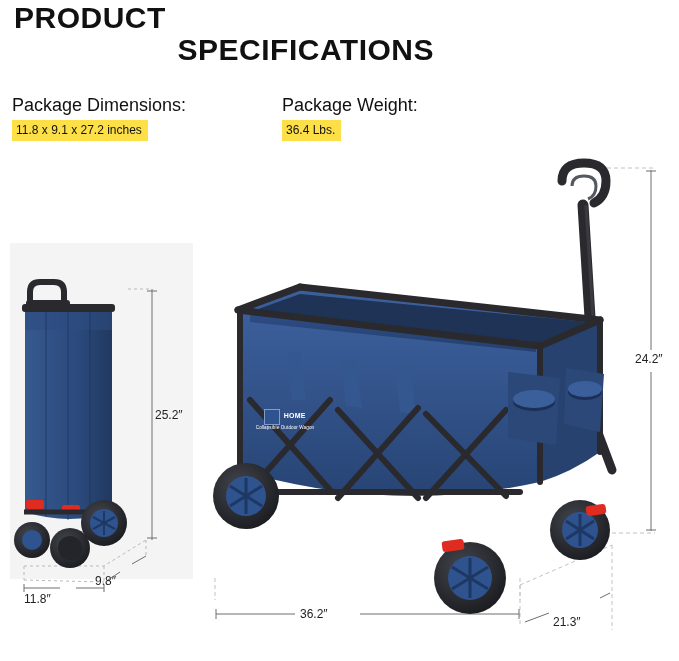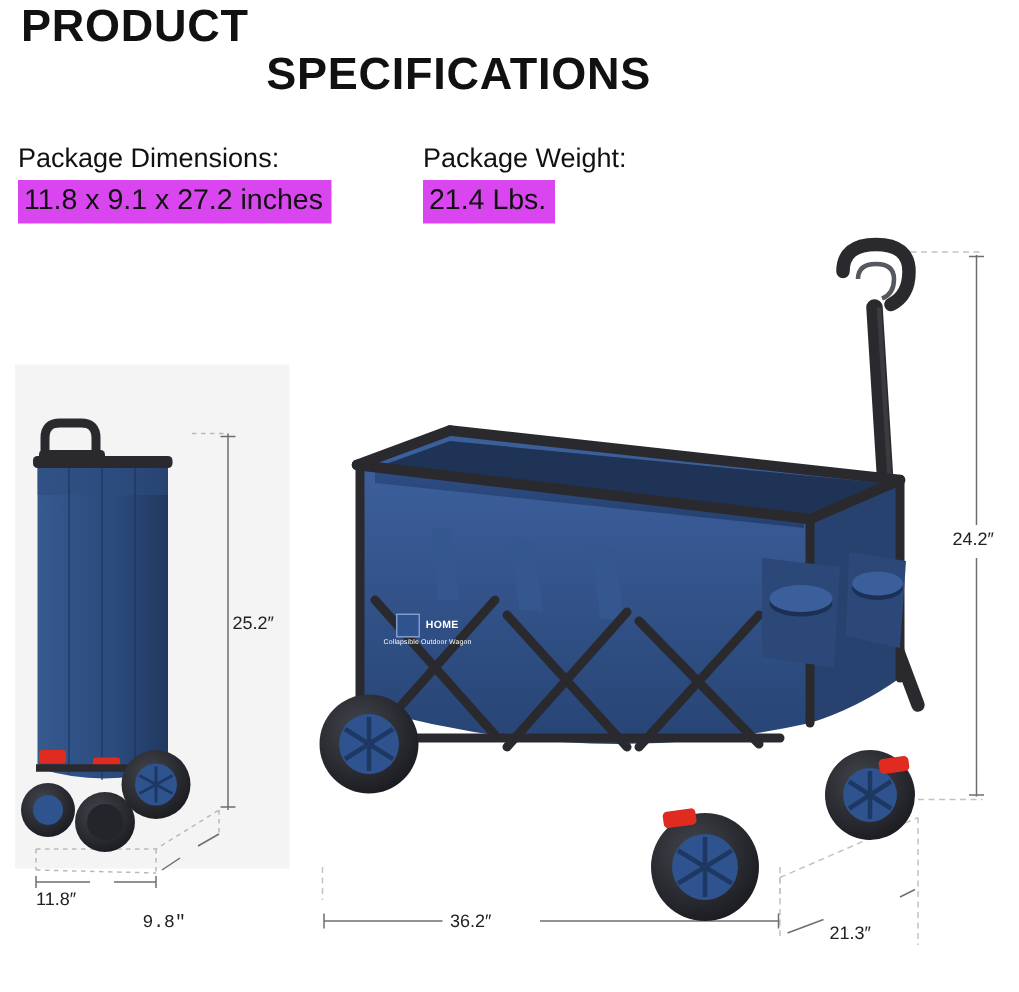--- a/index.html
+++ b/index.html
@@ -36,22 +36,22 @@
   .title .l2 { display: block; text-align: right; }
 
   .spec-block { position: absolute; }
   .spec-label {
     font-size: 18px;
     color: #111111;
     margin-bottom: 4px;
   }
   .spec-value {
     display: inline-block;
-    background: #d946ef;
-    font-size: 19px;
+    background: #fde047;
+    font-size: 12px;
     color: #111111;
     padding: 3px 6px 4px 4px;
     white-space: nowrap;
   }
   #dims-block { left: 12px; top: 95px; }
   #weight-block { left: 282px; top: 95px; }
 
   
   .left-panel {
     position: absolute;
@@ -64,21 +64,21 @@
 
   
   .dim {
     position: absolute;
     font-size: 12px;
     color: #222;
     white-space: nowrap;
   }
   #dim-252 { left: 155px; top: 408px; }
   #dim-118 { left: 24px; top: 592px; }
-  #dim-98  { left: 95px; top: 608px; font-family: Liberation Mono, monospace; }
+  #dim-98  { left: 95px; top: 574px; }
   #dim-417 { left: 635px; top: 352px; }
   #dim-362 { left: 300px; top: 607px; text-align: right; }
   #dim-213 { left: 553px; top: 615px; }
 
   svg.art {
     position: absolute;
     left: 0; top: 0;
     width: 679px; height: 661px;
     pointer-events: none;
   }
@@ -113,21 +113,21 @@
     <span class="l2">SPECIFICATIONS</span>
   </div>
 
   <div class="spec-block" id="dims-block">
     <div class="spec-label">Package Dimensions:</div>
     <div class="spec-value">11.8 x 9.1 x 27.2 inches</div>
   </div>
 
   <div class="spec-block" id="weight-block">
     <div class="spec-label">Package Weight:</div>
-    <div class="spec-value">21.4 Lbs.</div>
+    <div class="spec-value">36.4 Lbs.</div>
   </div>
 
   <div class="left-panel"></div>
 
   <div class="dim" id="dim-252">25.2″</div>
   <div class="dim" id="dim-118">11.8″</div>
   <div class="dim" id="dim-98">9.8″</div>
   <div class="dim" id="dim-417">24.2″</div>
   <div class="dim" id="dim-362">36.2″</div>
   <div class="dim" id="dim-213">21.3″</div>

